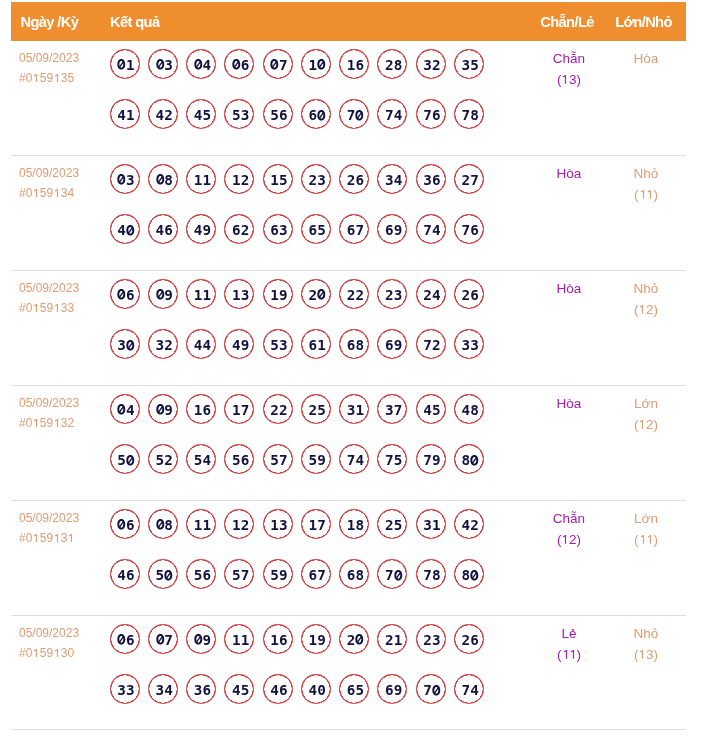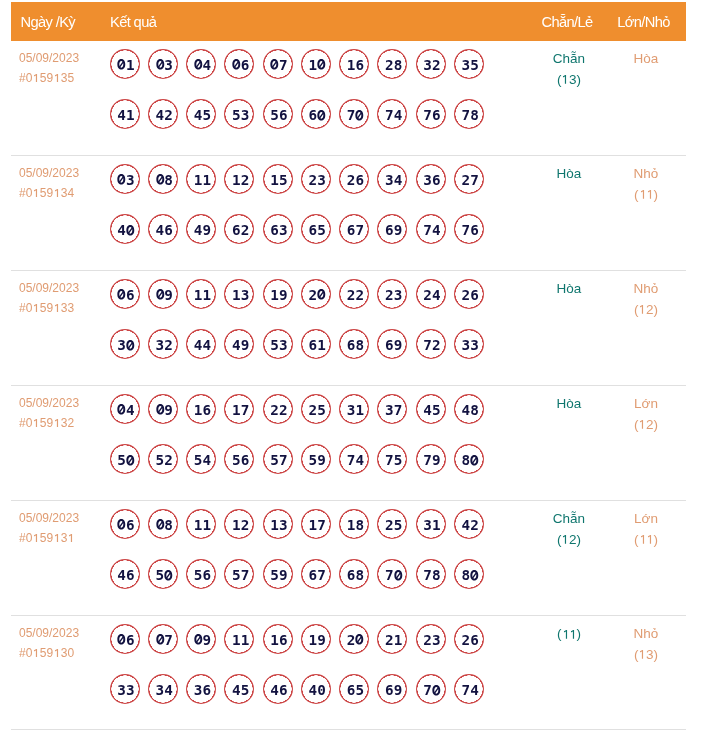--- a/index.html
+++ b/index.html
@@ -1,36 +1,36 @@
 <!DOCTYPE html>
 <html lang="vi"><head>
 <meta charset="utf-8">
 <title>Lottery results</title>
 <style>
  html,body{margin:0;padding:0;background:#fff;}
  body{width:702px;height:749px;overflow:hidden;font-family:"Liberation Sans",sans-serif;}
  .wrap{position:relative;width:702px;height:749px;}
  .table{position:absolute;left:11px;top:1.6px;width:675px;}
- .thead{position:relative;height:39px;background:#ef8e2e;color:#fff;font-weight:normal;font-size:14.7px;letter-spacing:-0.63px;}
+ .thead{position:relative;height:39px;background:#ef8e2e;color:#fff;font-weight:bold;font-size:14.7px;letter-spacing:-0.63px;}
  .thead > div{position:absolute;top:12.5px;}
  .th-date{left:9.5px;}
  .th-result{left:99px;}
  .th-parity{left:488px;width:136px;text-align:center;}
  .th-size{left:564.5px;width:136px;text-align:center;}
  .row{position:relative;border-bottom:1px solid #e0e0e0;height:115px;box-sizing:border-box;}
  .row:last-child{height:114px;}
  .c-date{position:absolute;left:8px;top:8.9px;color:#e09c72;font-size:12px;line-height:19.8px;}
  .c-result{position:absolute;left:98.55px;top:8.1px;}
  .ball-row{display:flex;gap:8.16px;height:50.6px;}
  .ball{width:30.1px;height:30.1px;position:relative;display:flex;align-items:center;justify-content:center;}
  .ball .ring{position:absolute;left:0;top:0;width:30.1px;height:30.1px;border-radius:50%;background:radial-gradient(circle closest-side, rgba(204,69,69,0) 0 89.9%, #cc4545 91.5% 100%);}
  .ball-num{font-family:"DejaVu Sans Mono",monospace;font-size:14.3px;font-weight:bold;color:#121240;white-space:pre;position:relative;top:0.9px;left:1.3px;}
  .o1{display:inline-block;width:7.51px;vertical-align:baseline;fill:currentColor;position:relative;top:0.15px;}
  .z{display:inline-block;width:8.61px;vertical-align:baseline;fill:#121240;overflow:visible;position:relative;top:0.35px;}
- .c-parity{position:absolute;left:490px;top:8.9px;width:136px;text-align:center;color:#0f766e;font-size:13.5px;line-height:20.6px;}
+ .c-parity{position:absolute;left:490px;top:8.9px;width:136px;text-align:center;color:#a21caf;font-size:13.5px;line-height:20.6px;}
  .c-size{position:absolute;left:567px;top:8.9px;width:136px;text-align:center;color:#e09c72;font-size:13.5px;line-height:20.6px;}
 </style>
 </head>
 <body>
 
 <div class="wrap">
  <div class="table">
   <div class="thead">
    <div class="th-date">Ngày /Kỳ</div>
    <div class="th-result">Kết quả</div>
@@ -751,20 +751,21 @@
                   <path d="M14 78 L54 22 L63 31 L23 87 Z"></path>
                 </svg></span>
             </span>
             <span class="ball">
               <span class="ring"></span>
               <span class="ball-num">74</span>
             </span>
           </div>
    </div>
    <div class="c-parity">
+    <div class="v-main">Lẻ</div>
     <div class="v-count">(<svg class="o1" viewBox="0 0 49 97" width="4.45" height="8.8" aria-hidden="true">
               <path d="M39 0 L39 97 L26 97 L26 16 L5 27 L5 14 L30 0 Z"></path>
             </svg><svg class="o1" viewBox="0 0 49 97" width="4.45" height="8.8" aria-hidden="true">
               <path d="M39 0 L39 97 L26 97 L26 16 L5 27 L5 14 L30 0 Z"></path>
             </svg>)</div>
    </div>
    <div class="c-size">
     <div class="v-main">Nhỏ</div>
     <div class="v-count">(<svg class="o1" viewBox="0 0 49 97" width="4.45" height="8.8" aria-hidden="true">
               <path d="M39 0 L39 97 L26 97 L26 16 L5 27 L5 14 L30 0 Z"></path>

